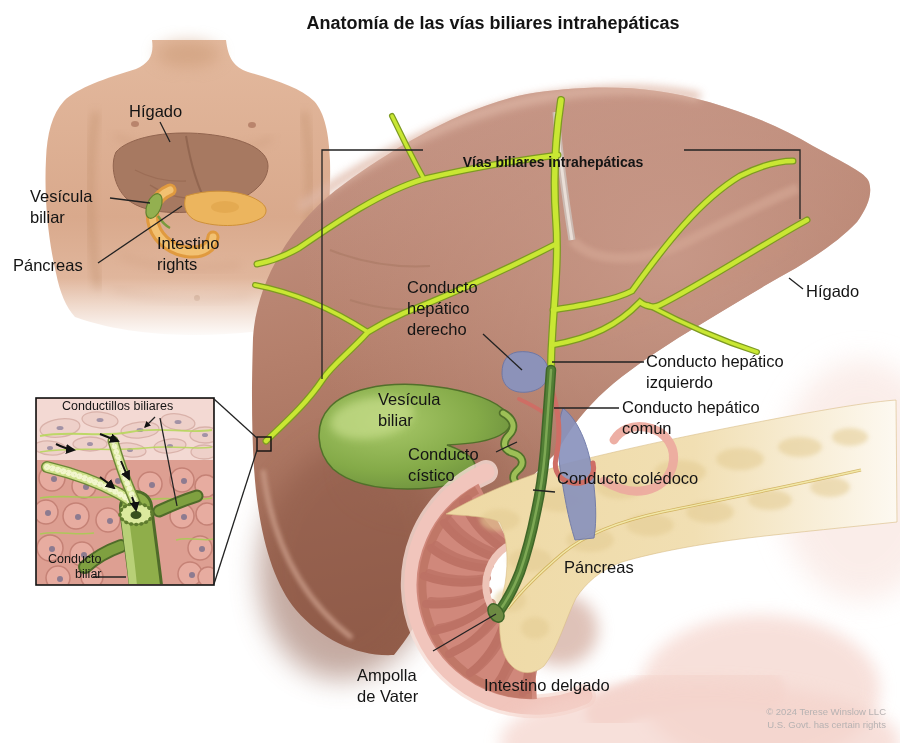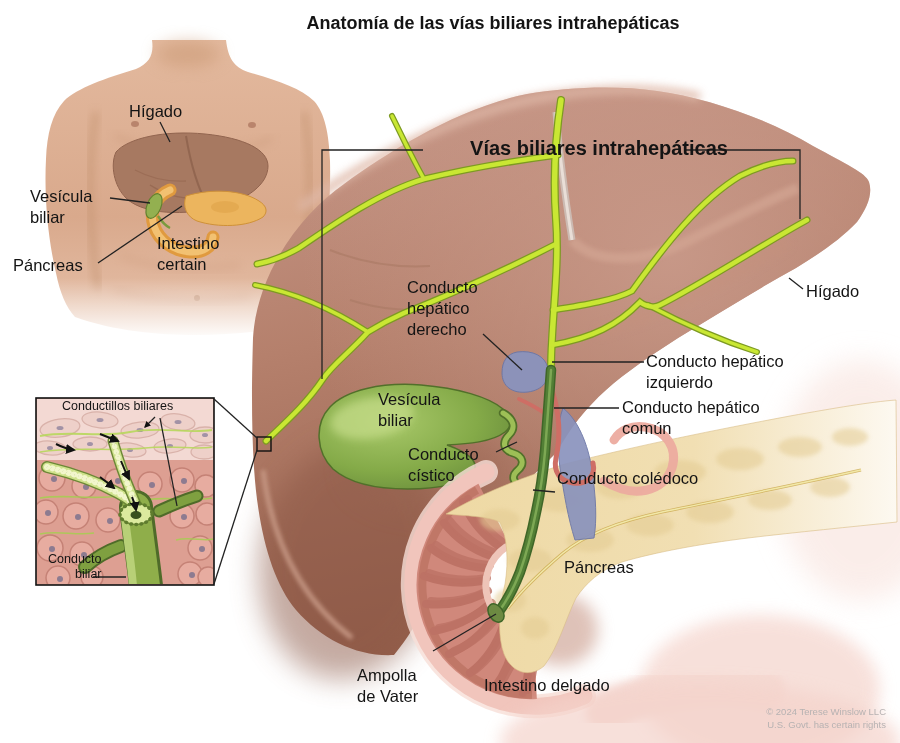--- a/index.html
+++ b/index.html
@@ -374,23 +374,23 @@
 </g>
 </svg>
 
 <div class="lbl title" style="left:493px;top:12px;">Anatomía de las vías biliares intrahepáticas</div>
 
 <div class="lbl" style="left:129px;top:101px;">Hígado</div>
 <div class="lbl" style="left:30px;top:186px;">Vesícula
 biliar</div>
 <div class="lbl" style="left:13px;top:255px;">Páncreas</div>
 <div class="lbl" style="left:157px;top:233px;">Intestino
-certain</div>
-
-<div class="lbl b" style="left:553px;top:138px;transform:translateX(-50%);white-space:nowrap;font-size:20px;margin-left:46px;">Vías biliares intrahepáticas</div>
+rights</div>
+
+<div class="lbl b" style="left:553px;top:152px;transform:translateX(-50%);white-space:nowrap;font-size:14px;">Vías biliares intrahepáticas</div>
 <div class="lbl" style="left:407px;top:277px;">Conducto
 hepático
 derecho</div>
 <div class="lbl" style="left:378px;top:389px;">Vesícula
 biliar</div>
 <div class="lbl" style="left:408px;top:444px;">Conducto
 cístico</div>
 <div class="lbl" style="left:646px;top:351px;">Conducto hepático
 izquierdo</div>
 <div class="lbl" style="left:622px;top:397px;">Conducto hepático

